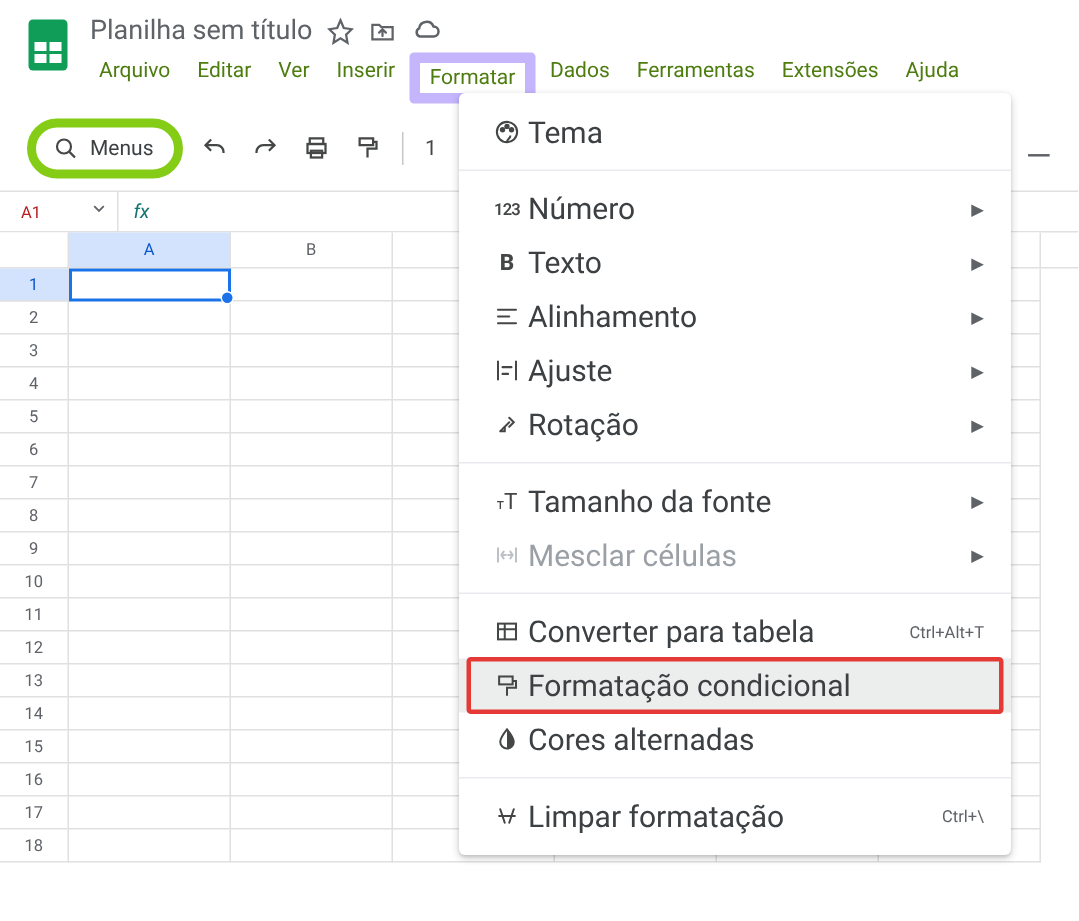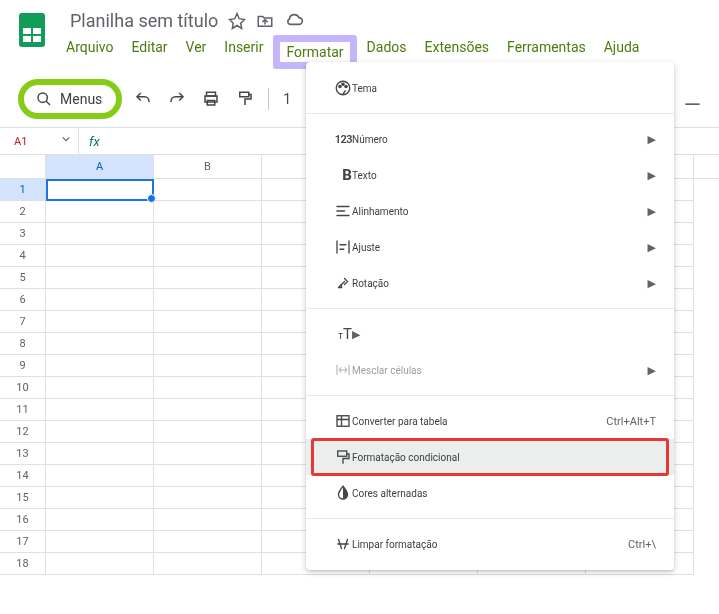--- a/index.html
+++ b/index.html
@@ -5,21 +5,21 @@
   * { box-sizing: border-box; margin: 0; padding: 0; font-family: 'Google Sans', Roboto, Arial, sans-serif; }
   body { background: #fff; color: #3c4043; font-size: 14px; width: 719px; height: 614px; overflow: hidden; position: relative; }
   
   
   .header { display: flex; align-items: flex-start; padding: 8px 12px 0 12px; }
   .logo { width: 40px; height: 40px; display: flex; align-items: center; justify-content: center; margin-top: 2px; }
   .logo-box { width: 26px; height: 34px; background: #0f9d58; border-radius: 3px; position: relative; }
   .logo-grid { position: absolute; bottom: 5px; left: 4px; right: 4px; height: 14px; display: grid; grid-template-columns: 1fr 1fr; grid-template-rows: 1fr 1fr; gap: 1.5px; }
   .logo-grid span { background: #fff; }
   .title-area { flex: 1; padding-left: 6px; }
-  .title-row { display: flex; align-items: center; gap: 10px; padding: 2px 0 2px 2px; margin-left: 10px; }
+  .title-row { display: flex; align-items: center; gap: 10px; padding: 2px 0 2px 2px; }
   .doc-title { font-size: 18px; color: #5f6368; font-weight: 400; }
   .title-icon { color: #5f6368; display: flex; align-items: center; }
   .menubar { display: flex; gap: 2px; padding-top: 2px; }
   .menu-item { padding: 4px 8px; border-radius: 4px; cursor: pointer; font-size: 14px; color: #4d7c0f; }
   .menu-item.highlighted { border: 7px solid #c4b5fd; padding: 2px 6px; border-radius: 3px; }
   
   
   .toolbar { display: flex; align-items: center; padding: 10px 12px 8px 18px; gap: 8px; }
   .menus-btn { display: flex; align-items: center; gap: 8px; border: 6px solid #84cc16; border-radius: 20px; padding: 6px 14px 6px 12px; cursor: pointer; }
   .tool-icon { color: #444746; cursor: pointer; padding: 4px; display: flex; align-items: center; }
@@ -43,23 +43,23 @@
   .row-h.sel { background: #d3e3fd; color: #0b57d0; }
   .cell { flex: 0 0 108px; border-right: 1px solid #e0e0e0; border-bottom: 1px solid #e0e0e0; }
   .cell.active { border: 2px solid #1a73e8; position: relative; }
   .cell.active::after { content: ''; position: absolute; right: -4px; bottom: -4px; width: 7px; height: 7px; background: #1a73e8; border-radius: 50%; border: 1px solid #fff; }
   
   
   .dropdown { position: absolute; top: 62px; left: 306px; width: 368px; background: #fff; border-radius: 4px; box-shadow: 0 2px 6px rgba(0,0,0,0.2), 0 1px 2px rgba(0,0,0,0.1); padding: 8px 0; z-index: 100; }
   .dd-item { display: flex; align-items: center; height: 36px; padding: 0 18px; cursor: pointer; position: relative; }
   .dd-item.disabled { color: #9aa0a6; cursor: default; }
   .dd-item.hilite { background: #eceded; }
-  .dd-icon { width: 28px; display: flex; align-items: center; justify-content: flex-end; color: #444746; }
+  .dd-icon { width: 28px; display: flex; align-items: center; justify-content: center; color: #444746; }
   .dd-item.disabled .dd-icon { color: #bdc1c6; }
-  .dd-label { flex: 1; font-size: 10px; }
+  .dd-label { flex: 1; font-size: 20px; }
   .dd-arrow { color: #5f6368; font-size: 11px; }
   .dd-shortcut { color: #5f6368; font-size: 11px; }
   .dd-sep { height: 1px; background: #e8eaed; margin: 7px 0; }
   .dropdown .red-box { position: absolute; left: 5px; right: 5px; height: 38px; border: 3px solid #e53935; border-radius: 3px; pointer-events: none; }
   
   svg { display: block; }
 </style>
 </head>
 <body>
 
@@ -94,22 +94,22 @@
           </svg>
       </span>
     </div>
     <div class="menubar" id="menubar">
         <div class="menu-item">Arquivo</div>
         <div class="menu-item">Editar</div>
         <div class="menu-item">Ver</div>
         <div class="menu-item">Inserir</div>
         <div class="menu-item highlighted">Formatar</div>
         <div class="menu-item">Dados</div>
+        <div class="menu-item">Ferramentas</div>
         <div class="menu-item">Extensões</div>
-        <div class="menu-item">Ferramentas</div>
         <div class="menu-item">Ajuda</div>
       </div>
   </div>
 </div>
 
 <div class="toolbar">
   <div class="menus-btn">
     <svg width="16" height="16" viewBox="0 0 24 24" fill="none" stroke="#444746" stroke-width="2.2">
         <circle cx="10" cy="10" r="7"></circle>
         <path d="M21 21l-5.6-5.6"></path>
@@ -387,20 +387,21 @@
         </svg>
       </span>
       <span class="dd-label">Rotação</span>
       <span class="dd-arrow">▶</span>
     </div>
     <div class="dd-sep"></div>
     <div class="dd-item">
       <span class="dd-icon">
         <span style="font-size:10px;color:#444746;font-weight:400">т<span style="font-size:15px">T</span></span>
       </span>
+      <span class="dd-label">Tamanho da fonte</span>
       <span class="dd-arrow">▶</span>
     </div>
     <div class="dd-item disabled">
       <span class="dd-icon">
         <svg width="18" height="18" viewBox="0 0 24 24" stroke="#bdc1c6" stroke-width="1.8" fill="none" stroke-linecap="round">
           <path d="M4 6v12M20 6v12M7 12h4M17 12h-4M9 9l-2 3 2 3M15 9l2 3-2 3"></path>
         </svg>
       </span>
       <span class="dd-label">Mesclar células</span>
       <span class="dd-arrow">▶</span>

